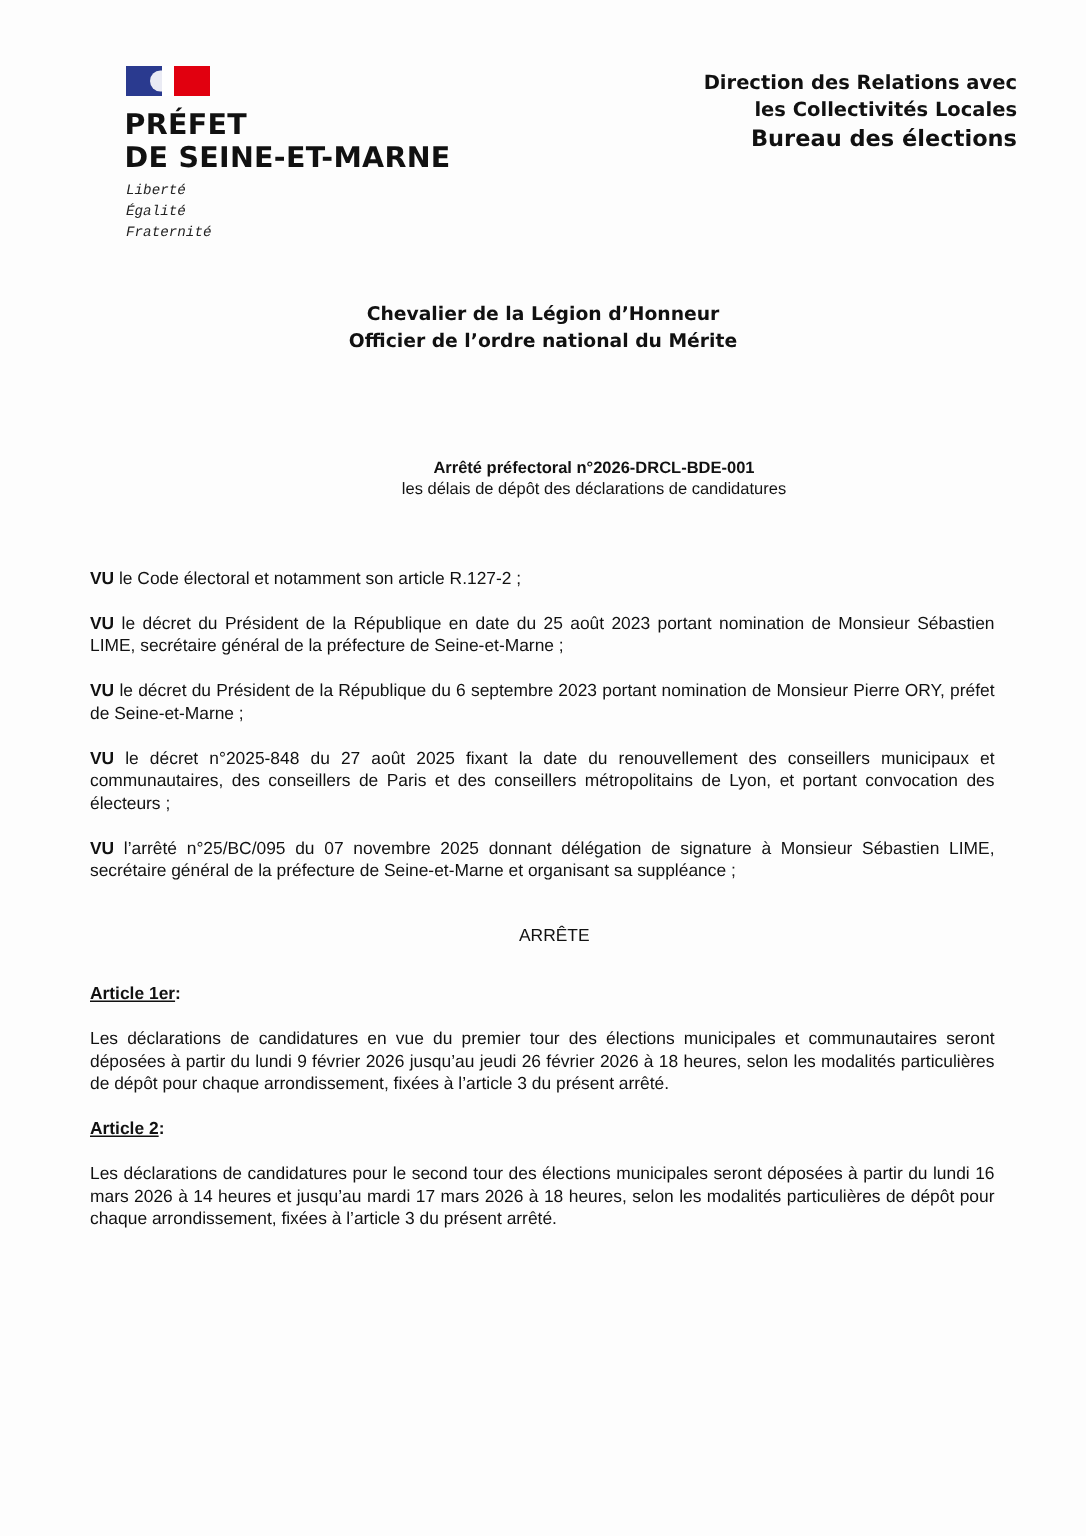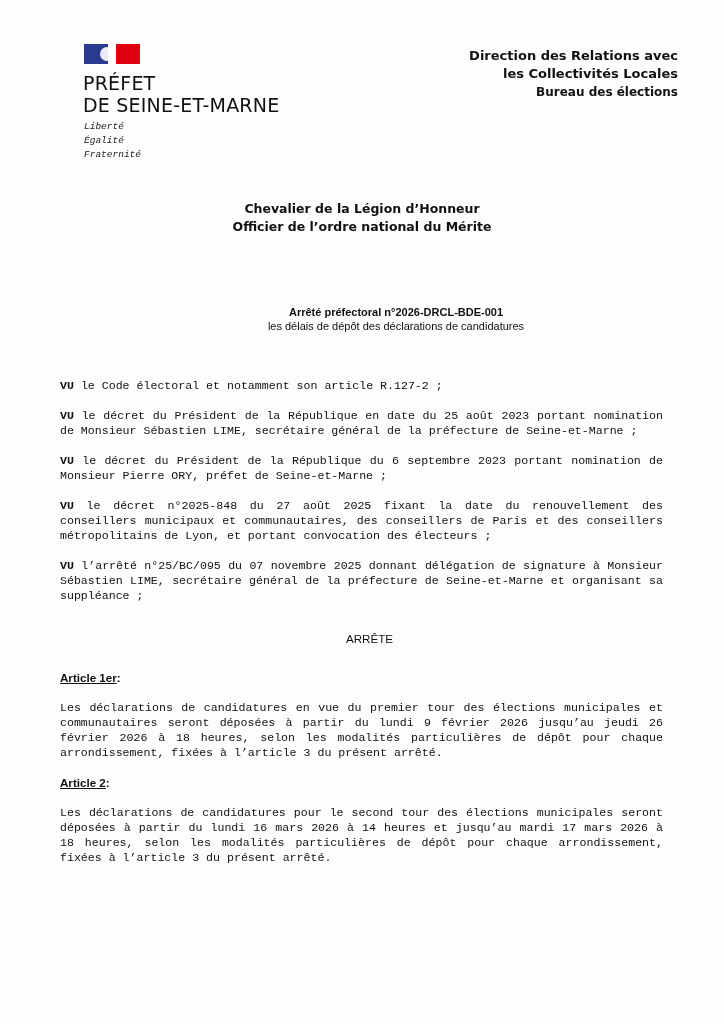--- a/index.html
+++ b/index.html
@@ -9,53 +9,53 @@
     }
     .page { position: absolute; left: 0; top: 0; width: 724px; height: 1024px; background: #fdfdfd; }
 
     
     .marianne { position: absolute; left: 84px; top: 44px; width: 56px; height: 20px; display: flex; }
     .flag-blue { width: 24px; height: 20px; background: #2a3a8f; position: relative; }
     .flag-white { width: 8px; height: 20px; background: #ffffff; }
     .flag-red { width: 24px; height: 20px; background: #e1000f; }
     .marianne-profile { position: absolute; left: 16px; top: 3px; width: 14px; height: 14px; border-radius: 50% 40% 40% 50%; background: #ffffff; opacity: 0.9; }
     .prefet-title {
-      position: absolute; left: 83px; top: 72px; font-family: "DejaVu Sans", sans-serif; font-weight: normal;
+      position: absolute; left: 83px; top: 72px; font-family: "DejaVu Sans", sans-serif; font-weight: bold;
       font-size: 19px; line-height: 22px; letter-spacing: 0.2px; color: #111;
     }
     .devise {
       position: absolute; left: 84px; top: 120px; font-family: Liberation Mono, monospace; font-style: italic;
       font-size: 9.5px; line-height: 14px; color: #222;
     }
 
     
     .service {
       position: absolute; right: 46px; top: 47px; text-align: right; font-family: "DejaVu Sans", sans-serif; font-weight: bold;
       font-size: 13px; line-height: 18px; color: #111;
     }
-    .service .bureau { font-size: 12px; }
+    .service .bureau { font-size: 15px; }
 
     
     .authority {
       position: absolute; left: 0; width: 724px; top: 200px; text-align: center;
       font-family: "DejaVu Sans", sans-serif; font-weight: bold; font-size: 12.5px; line-height: 18px; color: #111;
     }
     .decree-head {
       position: absolute; left: 0; width: 724px; top: 305px; text-align: center;
       font-family: "Liberation Sans", sans-serif; font-size: 11px; line-height: 14px; color: #111; margin-left: 34px;
     }
     .decree-head .num { font-weight: bold; }
 
     
     .body {
       position: absolute; left: 60px; width: 619px; top: 378px;
       font-family: "Liberation Sans", sans-serif; font-size: 11.6px; line-height: 15px; color: #111;
       text-align: justify;
     }
-    .para { margin: 0 16px 15px 0; font-family: Liberation Mono, monospace; }
+    .para { margin: 0 16px 15px 0; }
     .para b { font-weight: bold; }
     .arrete { text-align: center; margin: 28px 0 24px 0; }
     .article-title { font-weight: bold; text-decoration: underline; margin: 0 0 15px 0; }
     .article-title .colon { text-decoration: none; display: inline-block; }
   </style>
 </head>
 <body>
 
 <div class="page">
 

